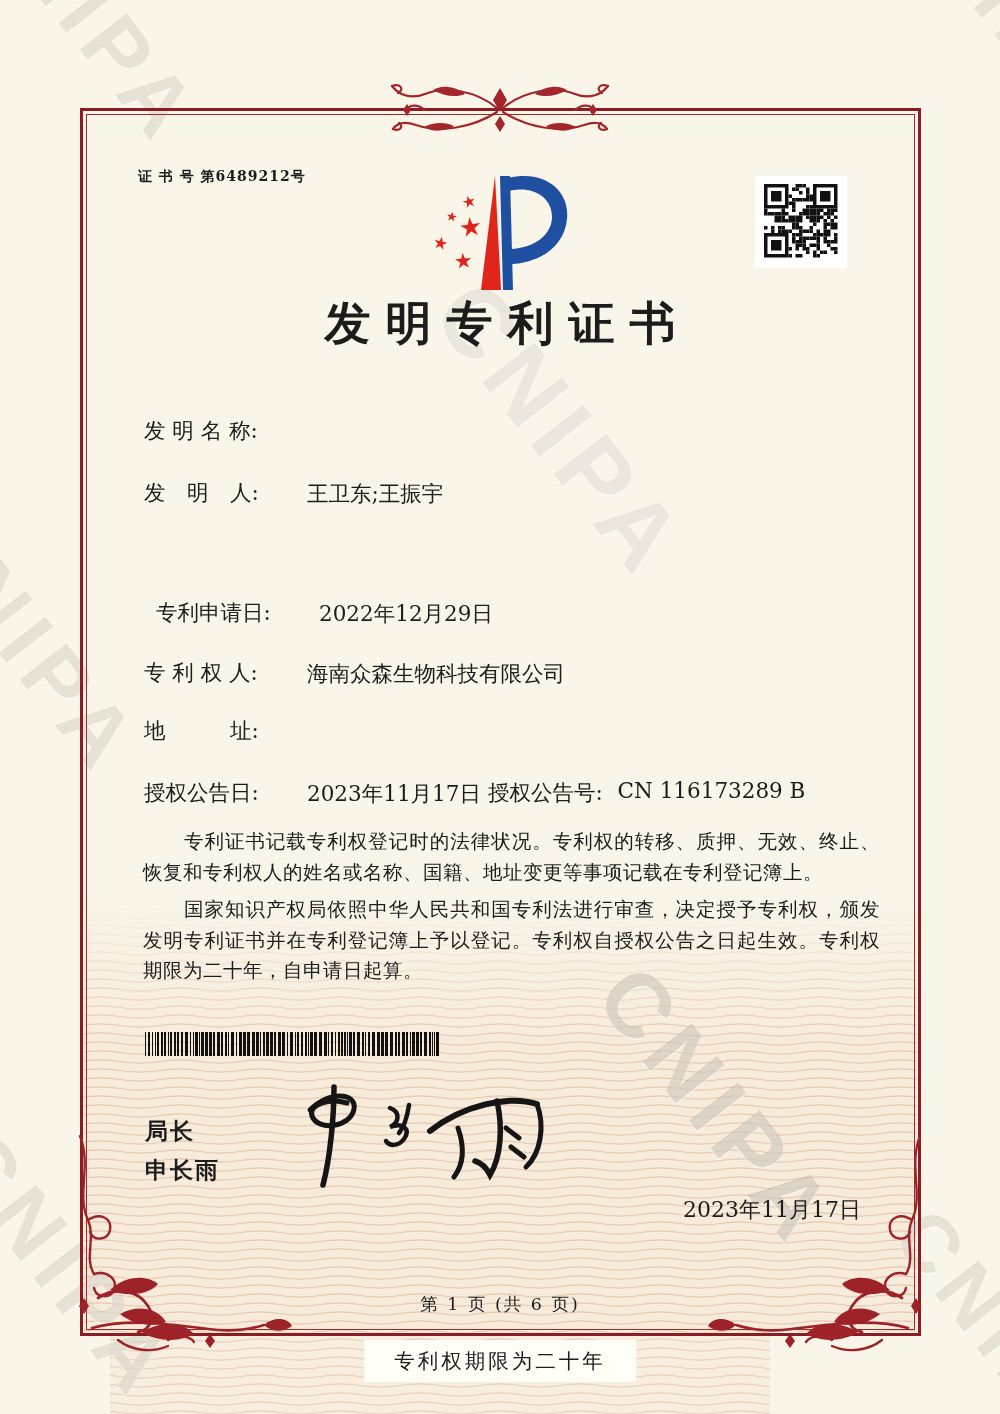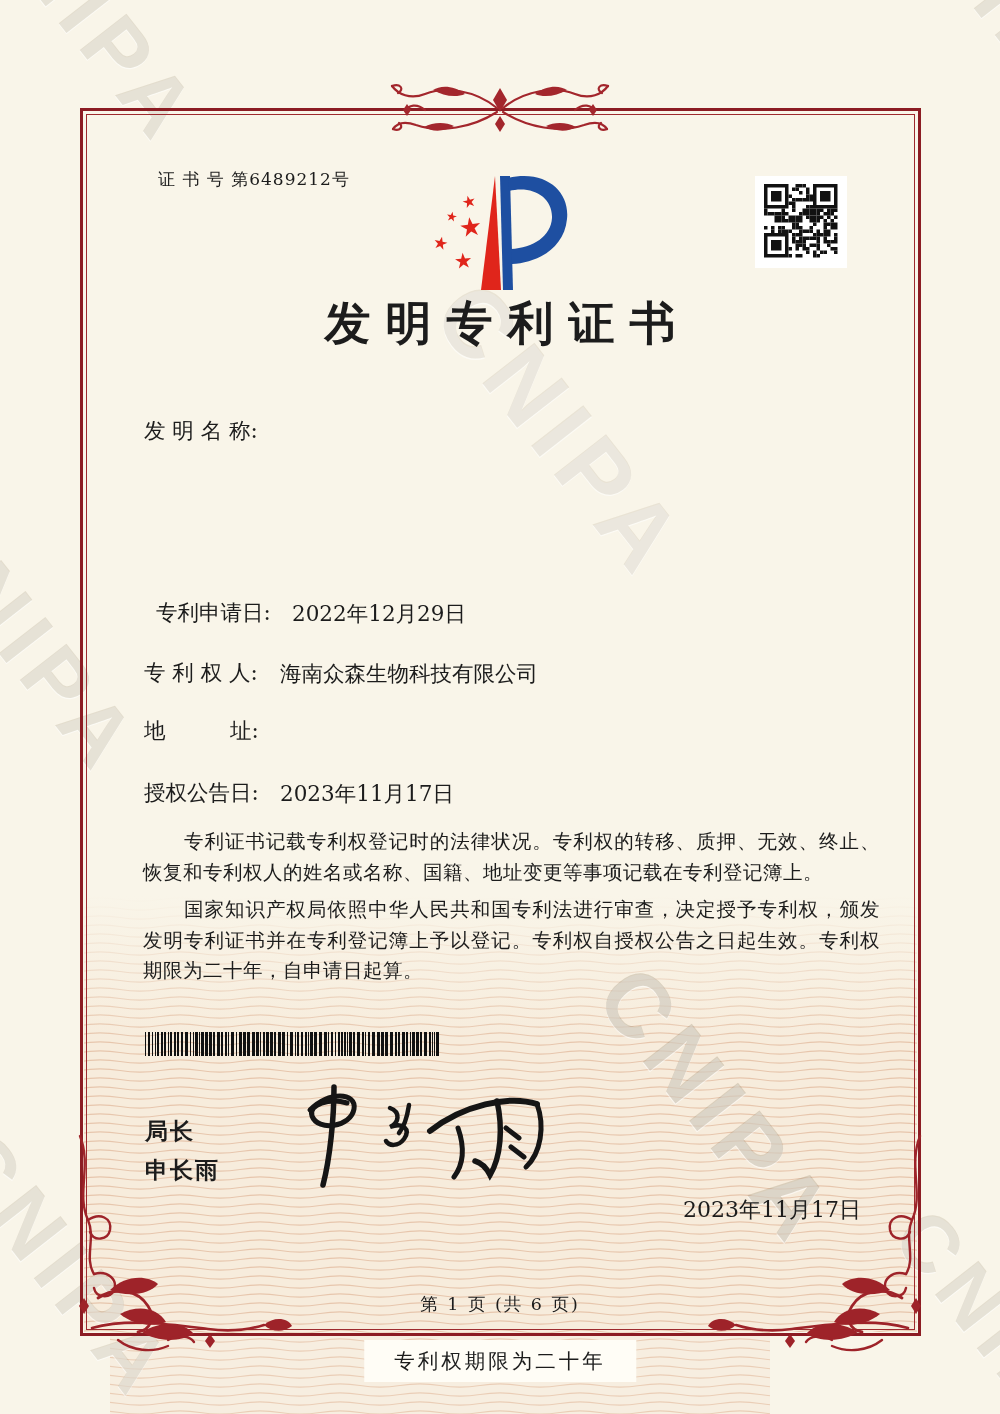--- a/index.html
+++ b/index.html
@@ -28,34 +28,34 @@
   .frame-outer{
     position:absolute; left:80px; top:108px; width:835px; height:1222px;
     border:3px solid #8c1c23; z-index:2; pointer-events:none;
   }
   .frame-inner{
     position:absolute; left:3px; top:3px; right:3px; bottom:3px;
     border:1px solid #9e2a2e;
   }
   .ornament{position:absolute; z-index:3; pointer-events:none;}
   
-  .cert-no{position:absolute; left:158px; top:168px; z-index:4; font-size:17px; letter-spacing:1px;}
+  .cert-no{position:absolute; left:138px; top:168px; z-index:4; font-size:14px; letter-spacing:1px;font-weight:bold;}
   .logo{position:absolute; left:420px; top:166px; width:170px; height:132px; z-index:4;}
   .logo .star{position:absolute; color:#e0251b; line-height:1; font-family:"DejaVu Sans",sans-serif;}
   .qr-box{
     position:absolute; left:755px; top:176px; width:92px; height:92px;
     background:#ffffff; z-index:4;
   }
   .qr-box svg{position:absolute; left:9px; top:8px;}
   .title{
     position:absolute; left:0; top:293px; width:100%; z-index:4;
     text-align:center; font-size:46px; font-weight:bold; letter-spacing:15px; text-indent:15px;
   }
   
-  .field{position:absolute; left:144px; z-index:4; display:flex; font-size:21.5px;}
+  .field{position:absolute; left:144px; z-index:4; display:flex; font-size:21.5px;gap:27px;}
   .field .lbl{width:136px; flex:0 0 136px; white-space:pre;}
   .field .val{max-width:580px; line-height:31px;}
   .f1{top:416px;} .f2{top:478px;} .f3{top:538px;} .f4{top:598px;margin-left:12px;}
   .f5{top:658px;} .f6{top:716px;} .f7{top:778px;}
   .field2{position:absolute; left:488px; top:778px; z-index:4; display:flex; font-size:21.5px;}
   .field2 .lbl{white-space:pre; margin-right:8px;}
   
   .paras{position:absolute; left:143px; top:827px; width:737px; z-index:4;}
   .paras p{
     margin:0 0 7px 0; font-size:19.5px; line-height:30.5px;
@@ -337,34 +337,42 @@
         <rect x="3.5" y="52.5" width="17.5" height="17.5" fill="#fff"></rect>
         <rect x="7" y="56" width="10.5" height="10.5" fill="#111"></rect>
       </svg>
   </div>
 
   <div class="title">发明专利证书</div>
 
   <div class="field f1">
     <span class="lbl">发 明 名 称: </span>
   </div>
+  <div class="field f2">
+    <span class="lbl">发　明　人: </span>
+    <span class="val">王卫东;王振宇</span>
+  </div>
   <div class="field f4">
     <span class="lbl">专利申请日: </span>
     <span class="val">2022年12月29日</span>
   </div>
   <div class="field f5">
     <span class="lbl">专 利 权 人: </span>
     <span class="val">海南众森生物科技有限公司</span>
   </div>
   <div class="field f6">
     <span class="lbl">地　　　址: </span>
   </div>
   <div class="field f7">
     <span class="lbl">授权公告日: </span>
     <span class="val">2023年11月17日</span>
+  </div>
+  <div class="field2">
+    <span class="lbl">授权公告号: </span>
+    <span class="val">CN 116173289 B</span>
   </div>
 
   <div class="paras">
     <p>专利证书记载专利权登记时的法律状况。专利权的转移、质押、无效、终止、恢复和专利权人的姓名或名称、国籍、地址变更等事项记载在专利登记簿上。</p>
     <p>国家知识产权局依照中华人民共和国专利法进行审查，决定授予专利权，颁发发明专利证书并在专利登记簿上予以登记。专利权自授权公告之日起生效。专利权期限为二十年，自申请日起算。</p>
   </div>
 
   <div class="barcode" id="barcode">
       <i style="width:1px;background:#111"></i>
       <i style="width:2px;background:transparent"></i>

